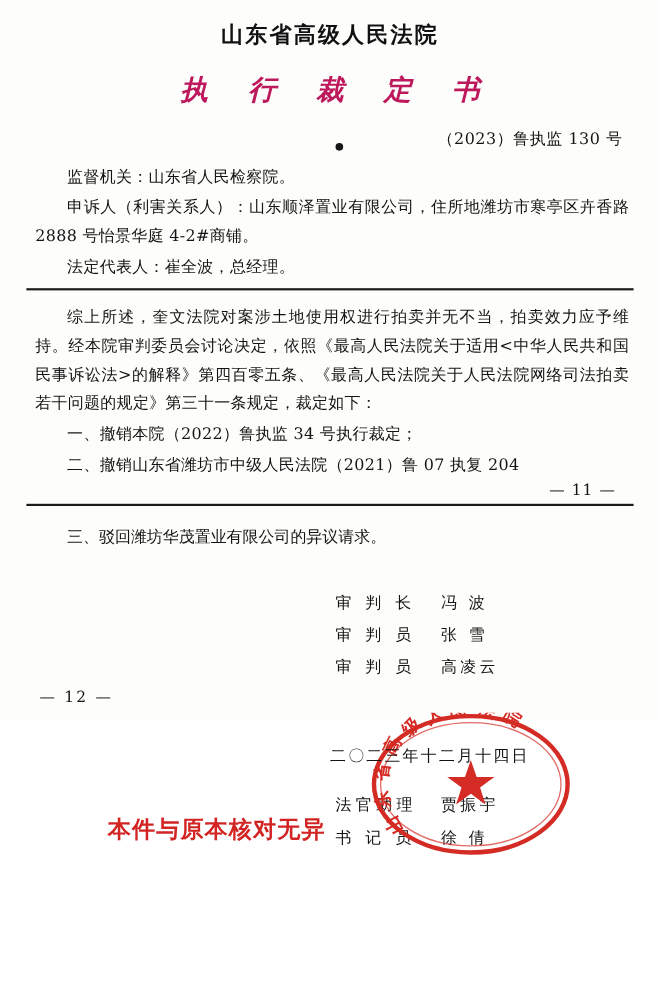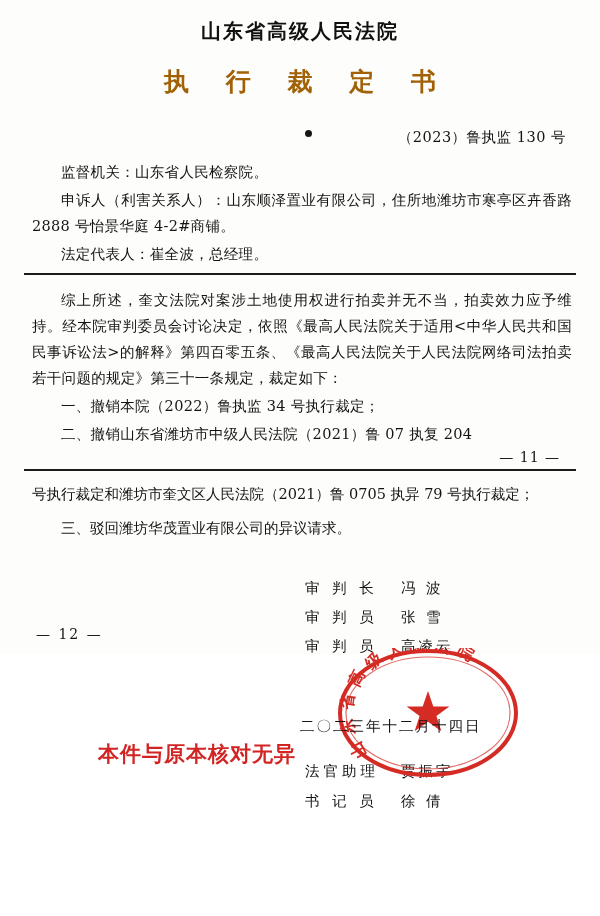--- a/index.html
+++ b/index.html
@@ -29,26 +29,27 @@
     padding-top: 18px;
     color: #111;
   }
   .doc-title {
     text-align: center;
     font-size: 25px;
     font-weight: bold;
     letter-spacing: 14px;
     margin-top: 20px;
     padding-left: 14px;
-    color: #a16207;
+    color: #be185d;
+    font-style: italic;
   }
   .case-no {
     text-align: right;
     font-size: 14.5px;
-    margin-top: 30px;
+    margin-top: 19px;
     padding-right: 34px;
     letter-spacing: 0.5px;
   }
   .dot-mark {
     position: absolute;
     left: 305px;
     top: 130px;
     width: 7px;
     height: 7px;
     border-radius: 50%;
@@ -177,21 +178,20 @@
     <p class="para indent">综上所述，奎文法院对案涉土地使用权进行拍卖并无不当，拍卖效力应予维持。经本院审判委员会讨论决定，依照《最高人民法院关于适用&lt;中华人民共和国民事诉讼法&gt;的解释》第四百零五条、《最高人民法院关于人民法院网络司法拍卖若干问题的规定》第三十一条规定，裁定如下：</p>
     <p class="para indent">一、撤销本院（2022）鲁执监 34 号执行裁定；</p>
     <p class="para indent">二、撤销山东省潍坊市中级人民法院（2021）鲁 07 执复 204</p>
   </div>
 
   <div class="page-mark">— 11 —</div>
 
   <hr class="rule rule-bottom">
 
   <div class="section-2">
-    <p class="para">号执行裁定和潍坊市奎文区人民法院（2021）鲁 0705 执异 79 号执行裁定；</p>
     <div class="small-gap"></div>
     <p class="para indent">三、驳回潍坊华茂置业有限公司的异议请求。</p>
   </div>
 
   <div class="signature-block">
     <div class="sig-row">
       <span class="sig-role">审 判 长</span>
       <span class="sig-name">冯 波</span>
     </div>
     <div class="sig-row">

